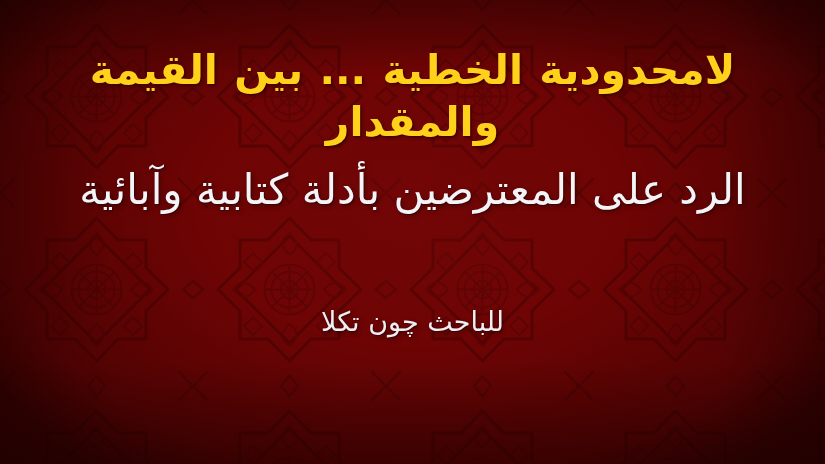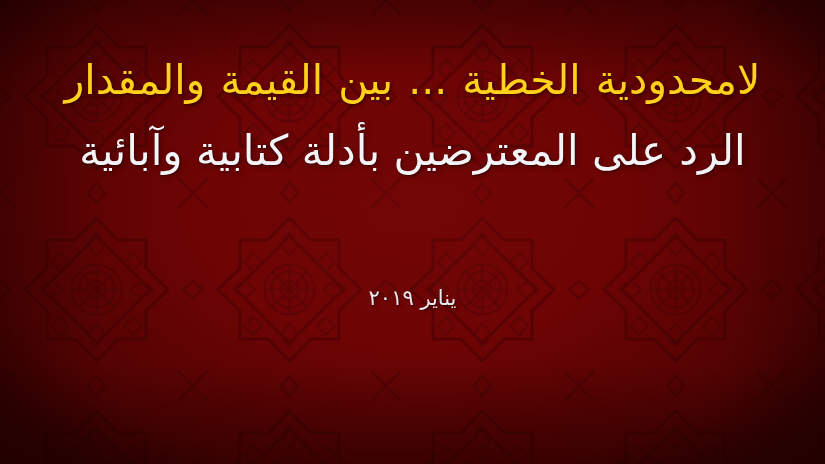--- a/index.html
+++ b/index.html
@@ -67,24 +67,24 @@
     align-items: center;
   }
 
   #title-block {
     width: 760px;
     margin-top: 36px;
     text-align: center;
   }
 
   #slide-title {
-    margin: 18px;
+    margin: 8px;
     font-size: 41px;
     line-height: 1.28;
-    font-weight: normal;
+    font-weight: bold;
     color: #FFD11A;
     letter-spacing: 0px;
     text-shadow:
       1px 1px 0 rgba(70,0,0,0.75),
       2px 2px 3px rgba(40,0,0,0.55);
     word-spacing: 2px;
   }
 
   #slide-subtitle {
     margin: 14px 0 0 0;
@@ -180,17 +180,17 @@
   <div id="vignette-layer"></div>
 
   <div id="content">
 
     <div id="title-block">
       <h1 id="slide-title">لامحدودية الخطية ... بين القيمة والمقدار</h1>
       <h2 id="slide-subtitle">الرد على المعترضين بأدلة كتابية وآبائية</h2>
     </div>
 
     <div id="byline-block">
-      <p id="date-line">يناير ٢٠١٩</p>
+      <p id="author-line">للباحث چون تكلا</p>
     </div>
 
   </div>
 </div>
 
 </body></html>

